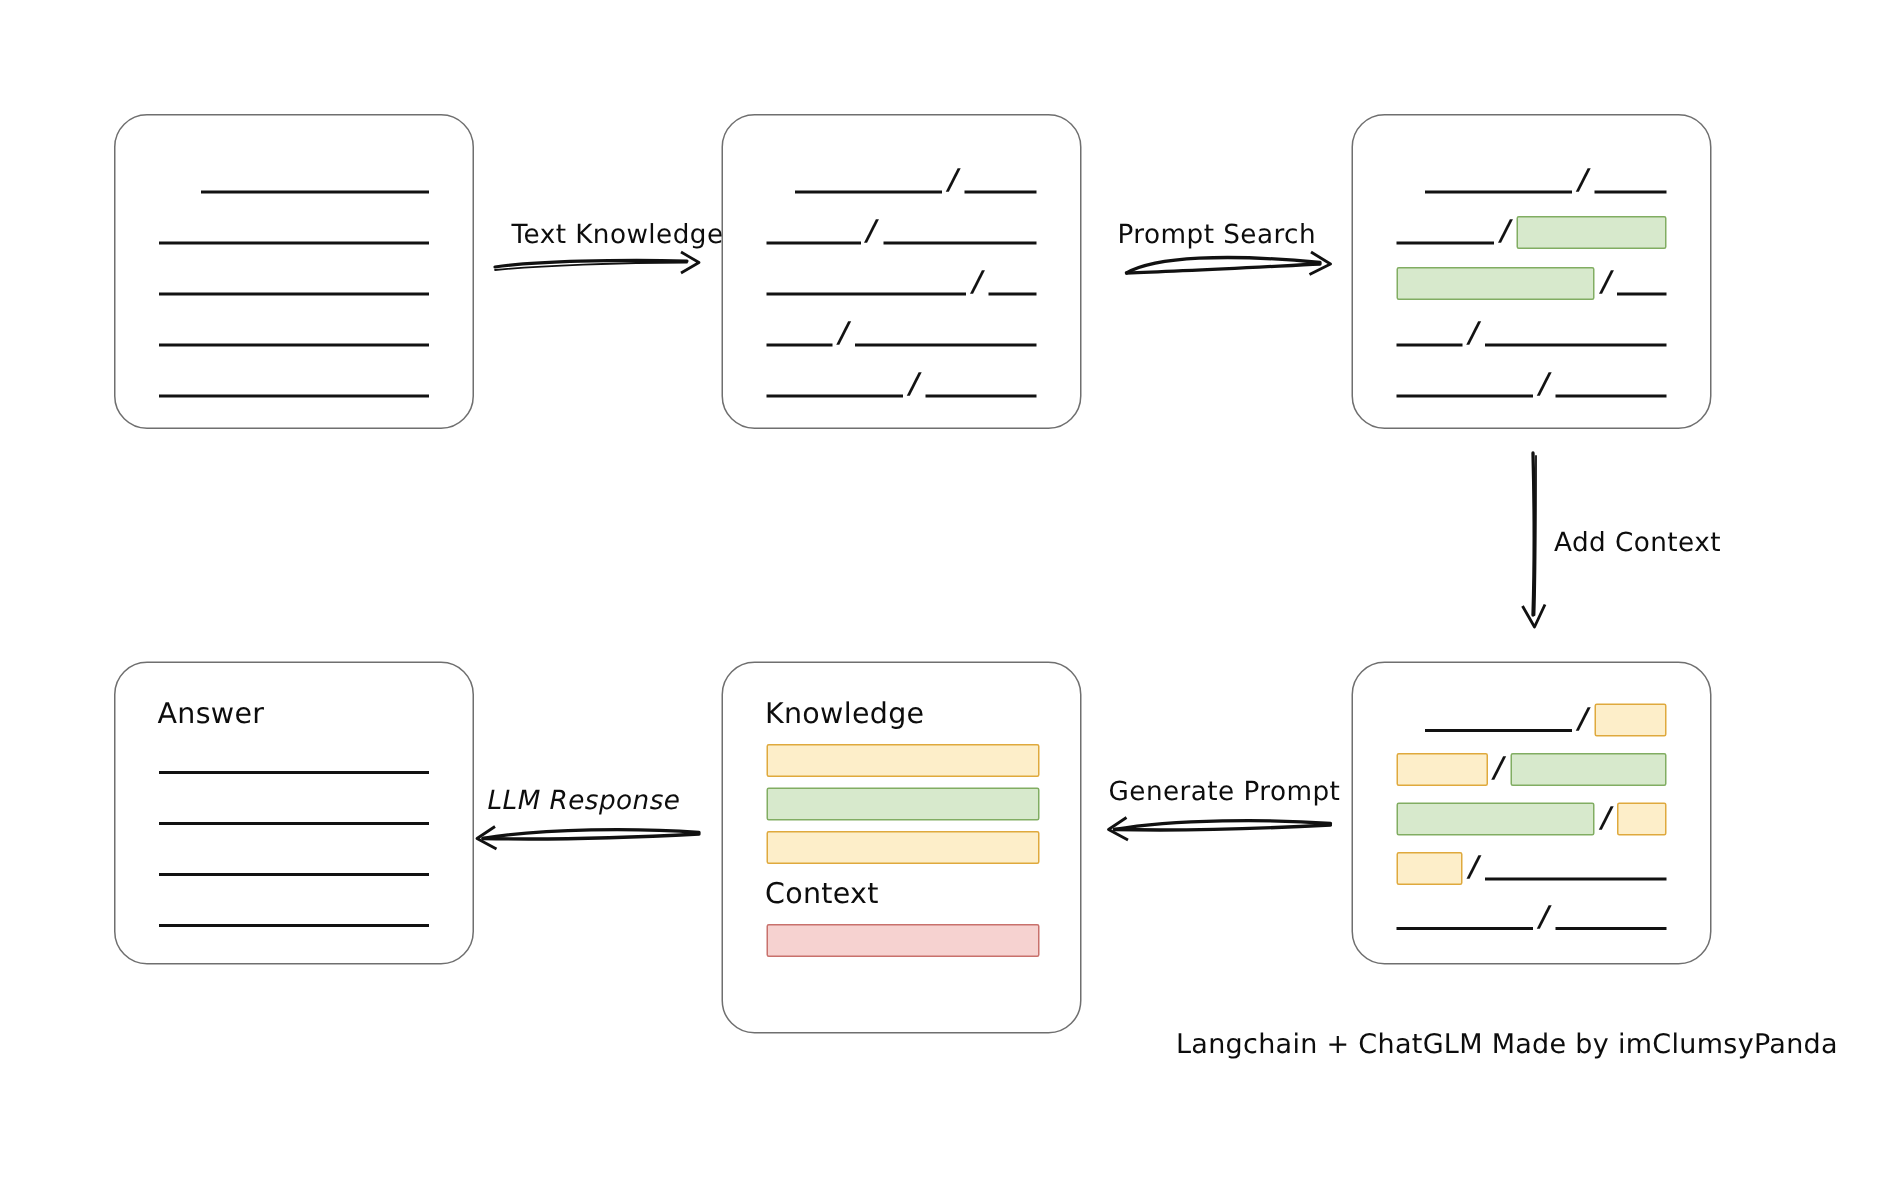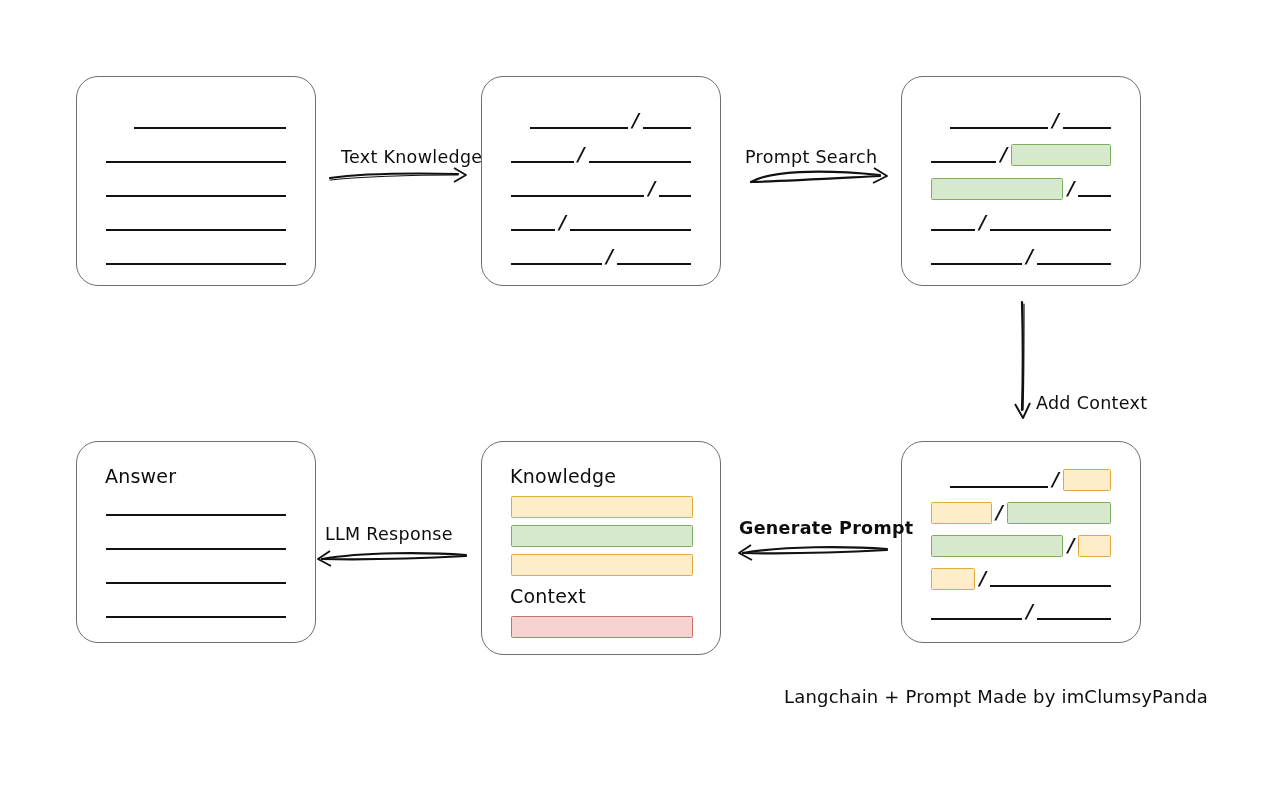--- a/index.html
+++ b/index.html
@@ -217,21 +217,21 @@
           <div class="seg-line" style="width: 132px;"></div>
         </div>
         <div class="row" style="top: 168px; padding-left: 29px; padding-right: 29px;">
           <div class="seg-line" style="width: 96px;"></div>
           <span class="seg-slash">/</span>
           <div class="seg-line" style="width: 78px;"></div>
         </div>
       </div>
   </div>
 
-  <div class="arrow-label" style="left:1036px; top:352px;margin-top:41px;">Add Context</div>
+  <div class="arrow-label" style="left:1036px; top:352px;">Add Context</div>
   <svg class="arrow-svg" style="left:1010px; top:300px; width:26px; height:120px;" viewBox="0 0 26 120">
     <path d="M12,2 C13,40 13,78 12,110" stroke="#111" stroke-width="2.2" fill="none" stroke-linecap="round"></path>
     <path d="M14,4 C14,42 14,80 13,110" stroke="#111" stroke-width="1.2" fill="none" stroke-linecap="round"></path>
     <path d="M5,104 L13,118 L20,103" stroke="#111" stroke-width="1.9" fill="none" stroke-linejoin="round"></path>
   </svg>
 
   <div class="doc-box" style="left:901px; top:441px; width:240px; height:202px;">
     <div class="rows" id="rows-context_chunks">
         <div class="row" style="top: 26px; padding-left: 29px; padding-right: 29px; justify-content: flex-end;">
           <div class="seg-line" style="width: 98px;"></div>
@@ -254,45 +254,45 @@
           <div class="seg-line" style="width: 132px;"></div>
         </div>
         <div class="row" style="top: 158px; padding-left: 29px; padding-right: 29px;">
           <div class="seg-line" style="width: 96px;"></div>
           <span class="seg-slash">/</span>
           <div class="seg-line" style="width: 78px;"></div>
         </div>
       </div>
   </div>
 
-  <div class="arrow-label" style="left:739px; top:518px;font-weight:bold;">Generate Prompt</div>
+  <div class="arrow-label" style="left:739px; top:518px;">Generate Prompt</div>
   <svg class="arrow-svg" style="left:737px; top:540px; width:152px; height:24px;" viewBox="0 0 152 24">
     <path d="M150,9 C110,6 46,6 6,13" stroke="#111" stroke-width="2.2" fill="none" stroke-linecap="round"></path>
     <path d="M150,10 C112,12 50,14 6,13" stroke="#111" stroke-width="2.2" fill="none" stroke-linecap="round"></path>
     <path d="M14,5 L2,13 L15,20" stroke="#111" stroke-width="1.9" fill="none" stroke-linejoin="round"></path>
   </svg>
 
-  <div class="doc-box" style="left:481px; top:441px; width:240px; height:214px;">
+  <div class="doc-box" style="left:481px; top:441px; width:240px; height:248px;">
 
     <div class="box-title" style="left:28px; top:23px;">Knowledge</div>
 
     <div id="bars-knowledge">
         <div class="bar hl-yellow" style="left: 29px; width: 182px; top: 54px;"></div>
         <div class="bar hl-green" style="left: 29px; width: 182px; top: 83px;"></div>
         <div class="bar hl-yellow" style="left: 29px; width: 182px; top: 112px;"></div>
       </div>
 
     <div class="box-title" style="left:28px; top:143px;">Context</div>
 
     <div id="bars-question">
         <div class="bar hl-red" style="left: 29px; width: 182px; top: 174px;"></div>
       </div>
   </div>
 
-  <div class="arrow-label" style="left:325px; top:524px;">LLM Response</div>
+  <div class="arrow-label" style="left:325px; top:524px;font-style:italic;">LLM Response</div>
   <svg class="arrow-svg" style="left:316px; top:546px; width:152px; height:24px;" viewBox="0 0 152 24">
     <path d="M150,9 C110,6 46,6 6,13" stroke="#111" stroke-width="2.2" fill="none" stroke-linecap="round"></path>
     <path d="M150,10 C112,12 50,14 6,13" stroke="#111" stroke-width="2.2" fill="none" stroke-linecap="round"></path>
     <path d="M14,5 L2,13 L15,20" stroke="#111" stroke-width="1.9" fill="none" stroke-linejoin="round"></path>
   </svg>
 
   <div class="doc-box" style="left:76px; top:441px; width:240px; height:202px;">
     <div class="box-title" style="left:28px; top:23px;">Answer</div>
     <div class="rows" id="rows-answer">
         <div class="row" style="top: 54px; padding-left: 29px; padding-right: 29px;">
@@ -303,15 +303,15 @@
         </div>
         <div class="row" style="top: 122px; padding-left: 29px; padding-right: 29px;">
           <div class="seg-line" style="width: 182px;"></div>
         </div>
         <div class="row" style="top: 156px; padding-left: 29px; padding-right: 29px;">
           <div class="seg-line" style="width: 182px;"></div>
         </div>
       </div>
   </div>
 
-  <div class="credit" style="left:784px; top:686px;">Langchain + Prompt Made by imClumsyPanda</div>
+  <div class="credit" style="left:784px; top:686px;">Langchain + ChatGLM Made by imClumsyPanda</div>
 
 </div>
 
 </body></html>

